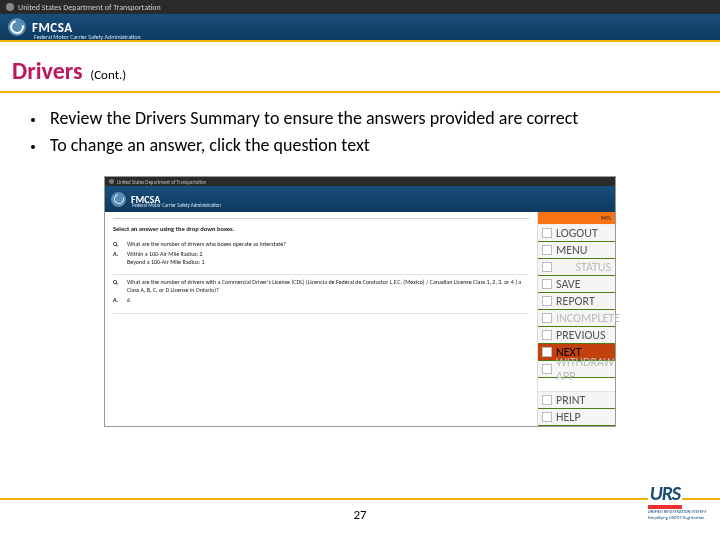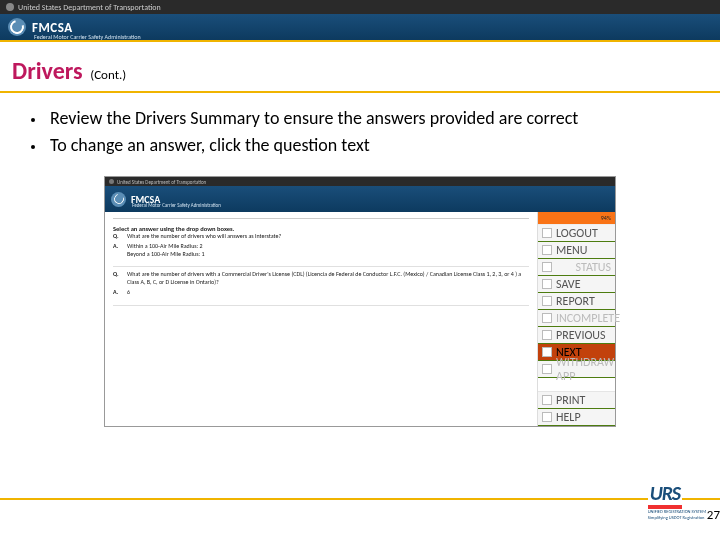--- a/index.html
+++ b/index.html
@@ -31,37 +31,37 @@
   .ss-brand-circle { width:15px; height:15px; border-radius:50%; background:#5a8db5; margin-right:5px; display:flex; align-items:center; justify-content:center;}
   .ss-brand-circle::after { content:""; width:8px; height:8px; border:1.5px solid #fff; border-radius:50%; border-top-color:transparent; transform:rotate(30deg);}
   .ss-brand-text { color:#fff; font-size:10px; font-weight:bold; }
   .ss-brand-sub { color:#cfe0ee; font-size:5px; position:absolute; left:27px; top:16px; }
 
   .ss-body { display:flex; }
   .ss-main { flex:1; padding: 4px 8px 8px 8px; }
   .ss-htitle { font-size:17px; font-weight:300; font-family: Georgia, serif; color:#111; margin:2px 0 2px 0; }
   .ss-hr { height:1px; background:#ccc; margin:2px 0 6px 0; }
   .ss-instr1 { font-size:6px; margin-bottom:6px; }
-  .ss-instr2 { font-size:6.5px; font-weight:bold; }
+  .ss-instr2 { font-size:6.5px; font-weight:bold; margin-bottom:8px; }
   .ss-qa { font-size:6px; line-height:1.3; margin-bottom:8px; }
   .ss-qa-row { display:flex; margin-bottom:2px; }
   .ss-qa-lbl { width:14px; font-weight:bold; }
   .ss-qa-txt { flex:1; }
   .ss-thin-hr { height:1px; background:#e0e0e0; margin:4px 0; }
 
   .ss-side { width:78px; border-left:1px solid #ddd; }
   .ss-pct { text-align:right; font-size:6px; padding:2px 4px; border-bottom:1px solid #eee; background:#f97316; }
   .ss-btn { display:flex; align-items:center; height:17px; border-bottom:1px solid #4d7c0f; padding:0 4px; font-size:12px; color:#555; background:#f5f5f5; }
   .ss-btn-ico { width:10px; height:10px; border:1px solid #bbb; background:#fff; margin-right:4px; flex-shrink:0; }
   .ss-btn-gap { height:14px; background:#fff; border-bottom:1px solid #e5e5e5; }
   .ss-btn.hl { background:#c2410c; color:#000; font-weight:normal; }
   .ss-btn.dim { color:#bbb;justify-content:space-between; }
 
   .footer-line { position:absolute; left:0; right:0; bottom:40px; height:2px; background:#f0b400; }
-  .page-num { position:absolute; bottom:18px; left:0; right:0; text-align:right; font-size:13px; color:#000; }
+  .page-num { position:absolute; bottom:18px; left:0; right:0; text-align:center; font-size:13px; color:#000; }
 
   .logo-box { position:absolute; right:14px; bottom:20px; text-align:left; }
   .urs { font-size:20px; font-weight:800; font-style:italic; color:#1a4e7a; background:linear-gradient(#fff,#fff); display:inline-block; border-bottom:4px solid #f03030; padding:0 2px; letter-spacing:-1px; }
   .urs-sub { font-size:4.5px; color:#1a4e7a; line-height:1; margin-top:1px; }
 </style>
 </head>
 <body>
 
 <div class="topbar">
   <span class="topbar-dot"></span>
@@ -95,21 +95,21 @@
     <span class="ss-brand-sub">Federal Motor Carrier Safety Administration</span>
   </div>
   <div class="ss-body">
     <div class="ss-main">
       <div class="ss-hr"></div>
       <div class="ss-instr2">Select an answer using the drop down boxes.</div>
 
       <div class="ss-qa">
         <div class="ss-qa-row">
             <span class="ss-qa-lbl">Q.</span>
-            <span class="ss-qa-txt">What are the number of drivers who will answers as Interstate?</span>
+            <span class="ss-qa-txt">What are the number of drivers who boxes operate as Interstate?</span>
           </div>
         <div class="ss-qa-row">
             <span class="ss-qa-lbl">A.</span>
             <span class="ss-qa-txt" style="white-space:pre-line">Within a 100-Air Mile Radius:   2
 Beyond a 100-Air Mile Radius:   1</span>
           </div>
       </div>
       <div class="ss-thin-hr"></div>
       <div class="ss-qa">
         <div class="ss-qa-row">

